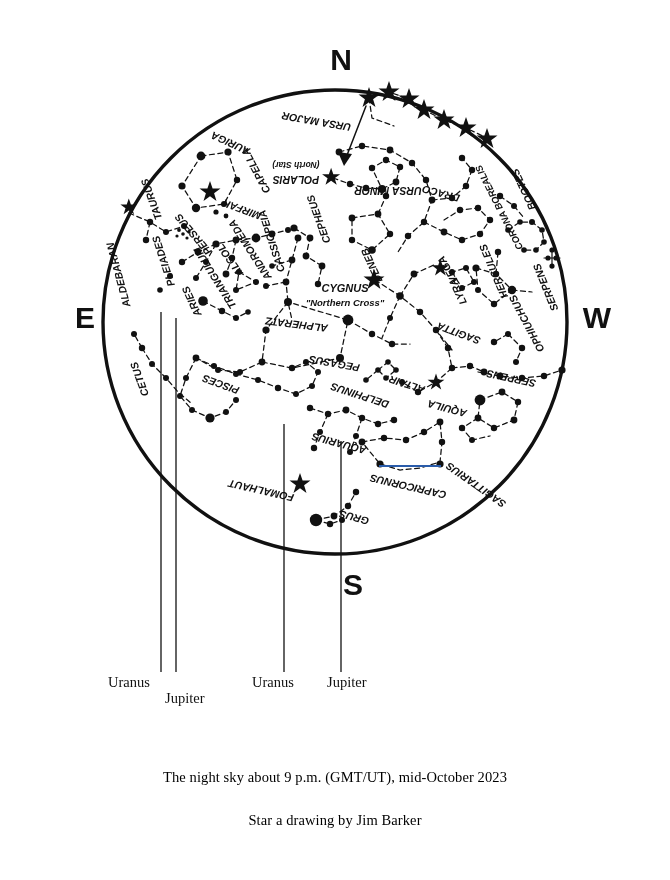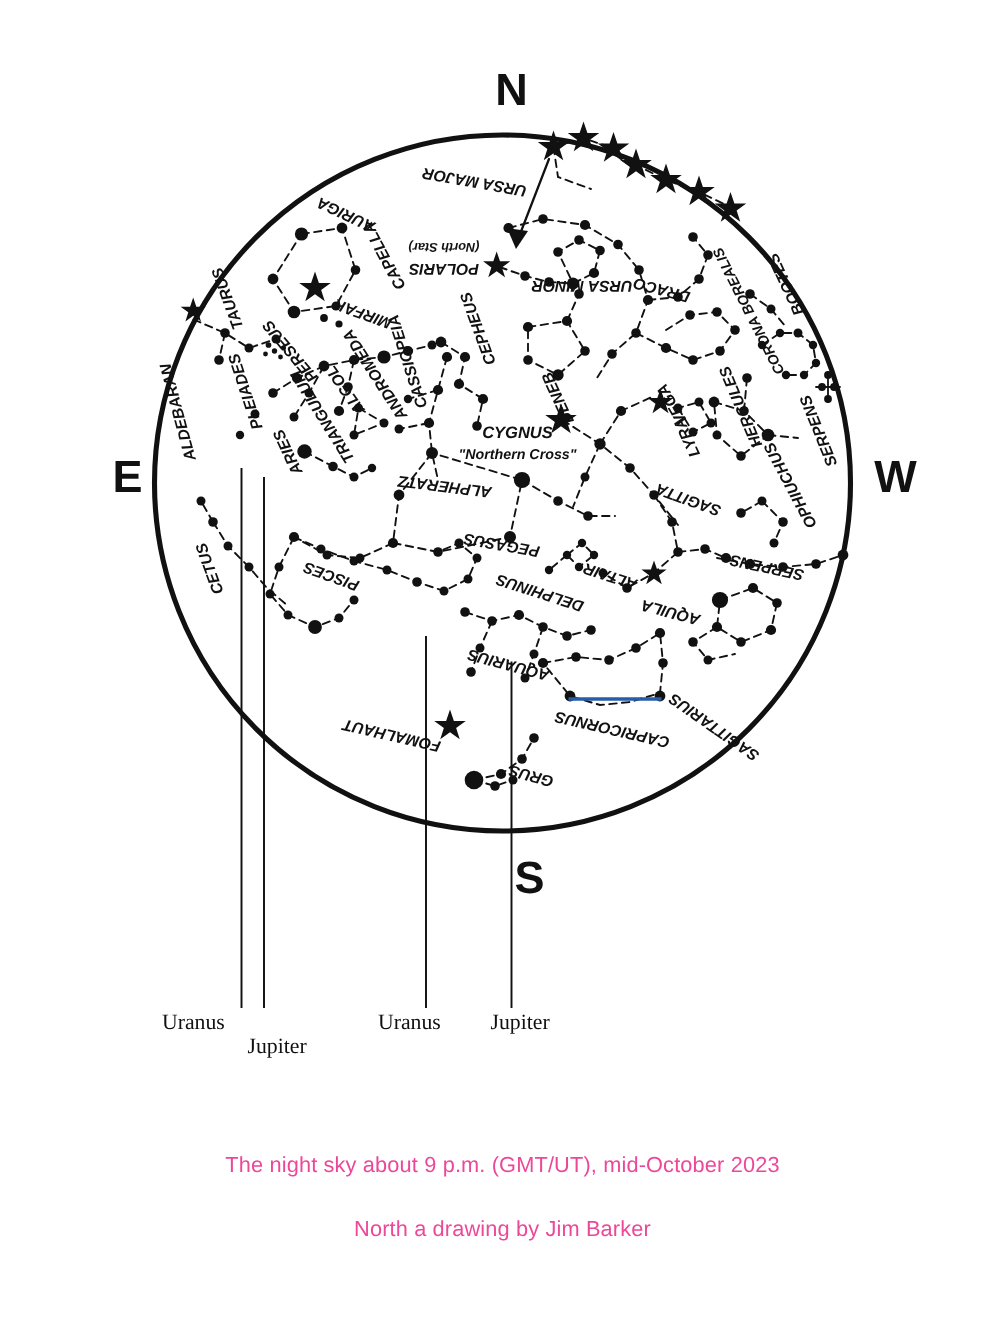--- a/index.html
+++ b/index.html
@@ -9,22 +9,22 @@
     font-family:"Liberation Serif", serif;
     color:#111;
     position:relative;
     overflow:hidden;
   }
   #chart-root{position:absolute;left:0;top:0;width:670px;height:880px;}
   svg#sky{position:absolute;left:0;top:0;width:670px;height:880px;display:block;}
 
   .cap-line{
     position:absolute;width:100%;text-align:center;
-    font-family:Liberation Sans, sans-serif;
-    font-size:14.5px;color:#ec4899;letter-spacing:.1px;
+    font-family:Liberation Serif, serif;
+    font-size:14.5px;color:#000000;letter-spacing:.1px;
   }
   #caption-1{top:769px;}
   #caption-2{top:812px;}
 
   .planet-label{
     position:absolute;
     font-family:"Liberation Serif", serif;
     font-size:14.5px;color:#111;
     white-space:nowrap;
   }
@@ -505,15 +505,15 @@
       <text transform="translate(355,514) rotate(195)">GRUS</text>
     </g>
   </svg>
 
   <div class="planet-label" style="left:108px;top:674px;">Uranus</div>
   <div class="planet-label" style="left:165px;top:690px;">Jupiter</div>
   <div class="planet-label" style="left:252px;top:674px;">Uranus</div>
   <div class="planet-label" style="left:327px;top:674px;">Jupiter</div>
 
   <div class="cap-line" id="caption-1">The night sky about 9 p.m.  (GMT/UT), mid-October 2023</div>
-  <div class="cap-line" id="caption-2">North a drawing by Jim Barker</div>
+  <div class="cap-line" id="caption-2">Star a drawing by Jim Barker</div>
 
 </div>
 
 </body></html>

